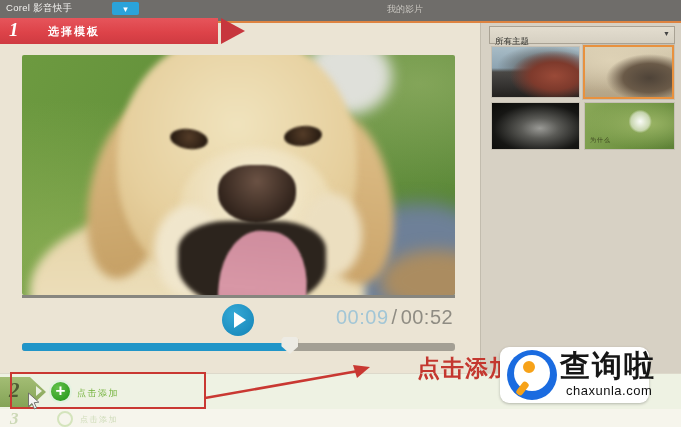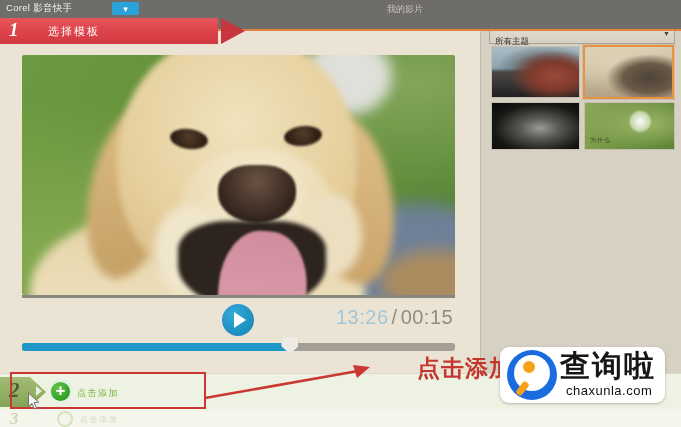--- a/index.html
+++ b/index.html
@@ -3,33 +3,33 @@
 <meta charset="utf-8">
 <style>
   html,body{margin:0;padding:0;background:#222;}
   .stage{position:relative;width:681px;height:427px;overflow:hidden;
          background:#ebe4d4;font-family:"Liberation Sans",sans-serif;
          -webkit-font-smoothing:antialiased;}
   .stage *{box-sizing:border-box;}
   i{display:block;position:absolute;font-style:normal;}
 
   
-  .topbar{position:absolute;left:0;top:0;width:681px;height:31px;background:#6f6d6a;
+  .topbar{position:absolute;left:0;top:0;width:681px;height:23px;background:#6f6d6a;
           border-bottom:2px solid #de8340;z-index:5;}
   .app-title{position:absolute;left:6px;top:2px;font-size:9.5px;color:#f2f1ef;letter-spacing:.3px;}
   .title-dd{position:absolute;left:112px;top:2px;width:27px;height:13px;background:#2aa3da;
             border:none;border-radius:2px;padding:0;cursor:pointer;line-height:10px;text-align:center;}
   .dd-caret{font-size:9px;color:#fff;}
   .nav-tab{position:absolute;left:373px;top:3px;font-size:9px;color:#c9c6c0;cursor:pointer;margin-left:14px;}
 
   
   .step1{position:absolute;left:0;top:18px;width:218px;height:26px;z-index:6;
          background:linear-gradient(180deg,#e6555b 0%,#dd4349 55%,#cf3a41 100%);}
   .step1-num{position:absolute;left:9px;top:1px;font:italic bold 19px "Liberation Serif",serif;color:#fff;}
-  .step1-label{position:absolute;left:48px;top:6px;font-size:11px;font-weight:normal;color:#fff;letter-spacing:2px;}
+  .step1-label{position:absolute;left:48px;top:6px;font-size:11px;font-weight:bold;color:#fff;letter-spacing:2px;}
   .step1-tip{position:absolute;left:221px;top:18px;width:0;height:0;z-index:6;
              border-top:13px solid transparent;border-bottom:13px solid transparent;
              border-left:24px solid #c7363d;}
 
   
   .photo{position:absolute;left:22px;top:55px;width:433px;height:240px;overflow:hidden;
          border-radius:2px;
          background:
            radial-gradient(ellipse at 10% 85%, rgba(140,175,85,.85), transparent 55%),
            radial-gradient(ellipse at 92% 12%, rgba(150,178,105,.7), transparent 45%),
@@ -129,21 +129,21 @@
 
   
   .red-rect{position:absolute;left:10px;top:372px;width:196px;height:37px;
             border:2px solid #c93832;z-index:30;pointer-events:none;}
   .red-arrow{position:absolute;left:200px;top:360px;z-index:25;pointer-events:none;}
   .cursor{position:absolute;left:27px;top:392px;z-index:35;pointer-events:none;}
   .tip-text{position:absolute;left:417px;top:353px;font-size:23px;font-weight:bold;color:#c4372f;
             letter-spacing:1px;z-index:20;white-space:nowrap;}
 
   
-  .logo{position:absolute;left:500px;top:347px;width:165px;height:56px;background:#fff;
+  .logo{position:absolute;left:500px;top:347px;width:149px;height:56px;background:#fff;
         border-radius:9px;z-index:40;box-shadow:0 1px 3px rgba(0,0,0,.25);}
   .q{position:absolute;left:7px;top:3px;width:50px;height:50px;border-radius:50%;
      background:#1a6be0;}
   .q-in{position:absolute;left:7px;top:5px;width:36px;height:36px;border-radius:50%;background:#fff;}
   .q-ring{position:absolute;left:16px;top:11px;width:12px;height:12px;border-radius:50%;
           border:6px solid #f7a218;background:#fff;}
   .q-handle{position:absolute;left:12px;top:31px;width:7px;height:15px;background:#f7a218;
             border-radius:3px;transform:rotate(38deg);}
   .logo-title{position:absolute;left:60px;top:-1px;font:bold 30px "Liberation Serif",serif;color:#161616;
               letter-spacing:2px;white-space:nowrap;}
@@ -184,23 +184,23 @@
     <i class="pb pb-nose"></i>
     <i class="pb pb-mouth"></i>
     <i class="pb pb-tongue"></i>
   </div>
   <div class="photo-edge"></div>
 
   <button class="play">
     <span class="play-tri"></span>
   </button>
   <div class="time">
-    <span class="t-cur">13:26</span>
+    <span class="t-cur">00:09</span>
     <span class="t-sep">/</span>
-    <span class="t-tot">00:15</span>
+    <span class="t-tot">00:52</span>
   </div>
   <div class="progress">
     <div class="progress-fill" style="width: 62%;"></div>
     <div class="progress-handle" style="left: calc(62% - 9px);"></div>
   </div>
 
   <div class="sidebar">
     <div class="theme-dd">
       <span>所有主题</span>
       <span class="dd-arrow">▼</span>

